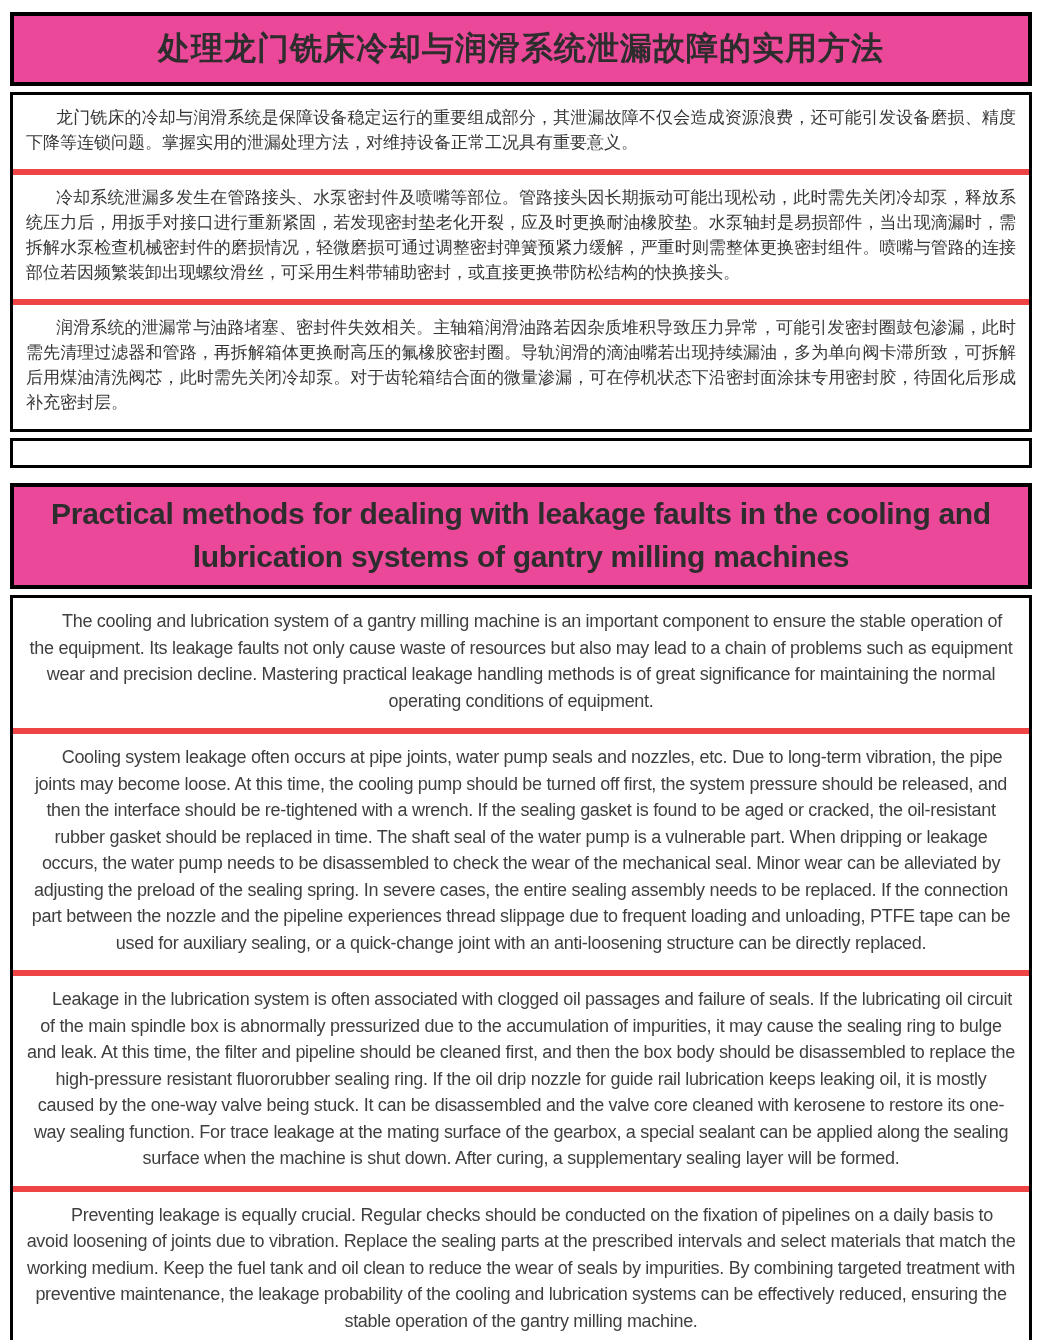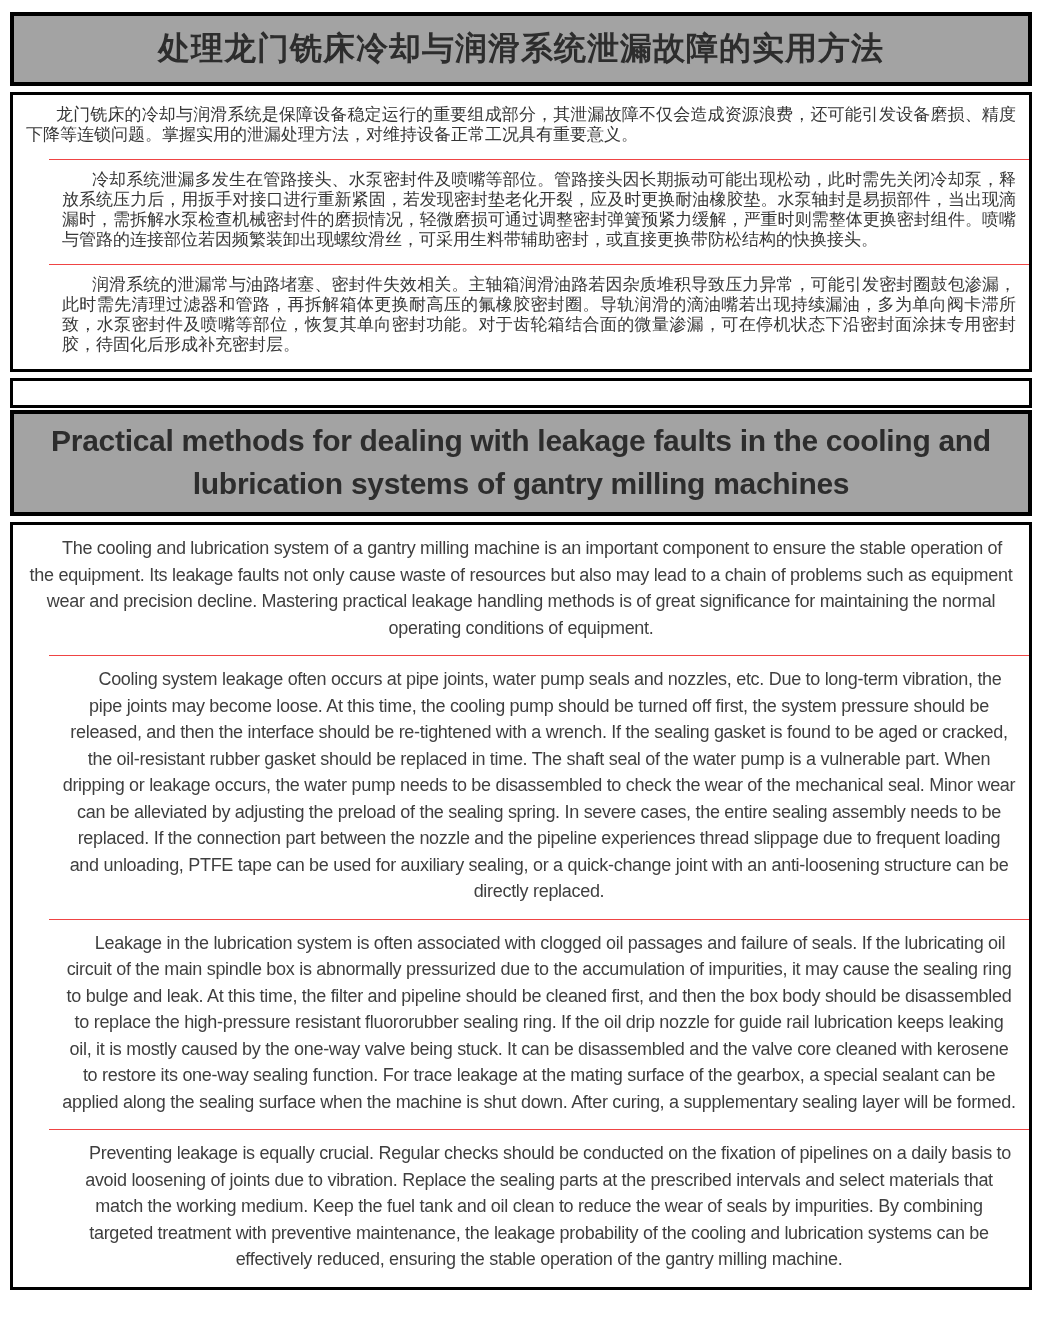--- a/index.html
+++ b/index.html
@@ -13,57 +13,56 @@
   }
   * { box-sizing: border-box; }
 
   .page {
     width: 1022px;
     margin: 12px 13px 0 10px;
   }
 
   .title-box {
     border: 4px solid #000000;
-    background: #a3a3a3;
+    background: #ec4899;
     text-align: center;
     font-weight: bold;
     color: #2d2d2d;
   }
   .title-box.zh-title {
     font-size: 32px;
     line-height: 38px;
     padding: 13px 8px 15px 8px;
     letter-spacing: 1px;
   }
   .title-box.en-title {
     font-size: 30px;
     line-height: 43px;
     padding: 5px 12px 7px 12px;
     letter-spacing: -0.3px;
-    margin-top: 2px;
+    margin-top: 15px;
   }
 
   .content-box {
     border: 3px solid #000000;
     background: #ffffff;
     margin-top: 6px;
   }
 
   .para {
     margin: 0;
     padding: 10px 13px 14px 13px;
   }
   .para + .para {
-    border-top: 1px solid #ef4444;
-    margin-left: 36px;
+    border-top: 6px solid #ef4444;
   }
 
   .zh-para {
     font-size: 17px;
-    line-height: 20px;
+    line-height: 25px;
     color: #363636;
     text-indent: 30px;
     text-align: justify;
   }
 
   .en-para {
     font-size: 18px;
     line-height: 26.5px;
     letter-spacing: -0.3px;
     color: #3f3f3f;
@@ -83,21 +82,21 @@
 
 <div class="page">
 
   <div class="title-box zh-title">
     <span>处理龙门铣床冷却与润滑系统泄漏故障的实用方法</span>
   </div>
 
   <div class="content-box">
     <p class="para zh-para">龙门铣床的冷却与润滑系统是保障设备稳定运行的重要组成部分，其泄漏故障不仅会造成资源浪费，还可能引发设备磨损、精度下降等连锁问题。掌握实用的泄漏处理方法，对维持设备正常工况具有重要意义。</p>
     <p class="para zh-para">冷却系统泄漏多发生在管路接头、水泵密封件及喷嘴等部位。管路接头因长期振动可能出现松动，此时需先关闭冷却泵，释放系统压力后，用扳手对接口进行重新紧固，若发现密封垫老化开裂，应及时更换耐油橡胶垫。水泵轴封是易损部件，当出现滴漏时，需拆解水泵检查机械密封件的磨损情况，轻微磨损可通过调整密封弹簧预紧力缓解，严重时则需整体更换密封组件。喷嘴与管路的连接部位若因频繁装卸出现螺纹滑丝，可采用生料带辅助密封，或直接更换带防松结构的快换接头。</p>
-    <p class="para zh-para">润滑系统的泄漏常与油路堵塞、密封件失效相关。主轴箱润滑油路若因杂质堆积导致压力异常，可能引发密封圈鼓包渗漏，此时需先清理过滤器和管路，再拆解箱体更换耐高压的氟橡胶密封圈。导轨润滑的滴油嘴若出现持续漏油，多为单向阀卡滞所致，水泵密封件及喷嘴等部位，恢复其单向密封功能。对于齿轮箱结合面的微量渗漏，可在停机状态下沿密封面涂抹专用密封胶，待固化后形成补充密封层。</p>
+    <p class="para zh-para">润滑系统的泄漏常与油路堵塞、密封件失效相关。主轴箱润滑油路若因杂质堆积导致压力异常，可能引发密封圈鼓包渗漏，此时需先清理过滤器和管路，再拆解箱体更换耐高压的氟橡胶密封圈。导轨润滑的滴油嘴若出现持续漏油，多为单向阀卡滞所致，可拆解后用煤油清洗阀芯，此时需先关闭冷却泵。对于齿轮箱结合面的微量渗漏，可在停机状态下沿密封面涂抹专用密封胶，待固化后形成补充密封层。</p>
   </div>
 
   <div class="spacer-box"></div>
 
   <div class="title-box en-title">
     <span>Practical methods for dealing with leakage faults in the cooling and lubrication systems of gantry milling machines</span>
   </div>
 
   <div class="content-box">
     <p class="para en-para">The cooling and lubrication system of a gantry milling machine is an important component to ensure the stable operation of the equipment. Its leakage faults not only cause waste of resources but also may lead to a chain of problems such as equipment wear and precision decline. Mastering practical leakage handling methods is of great significance for maintaining the normal operating conditions of equipment.</p>

